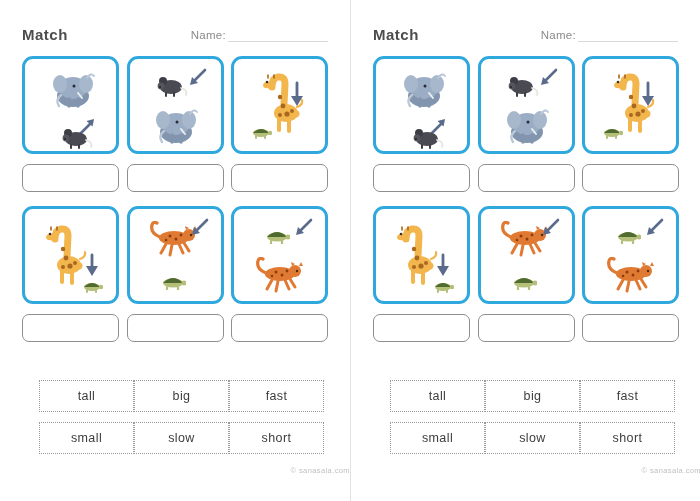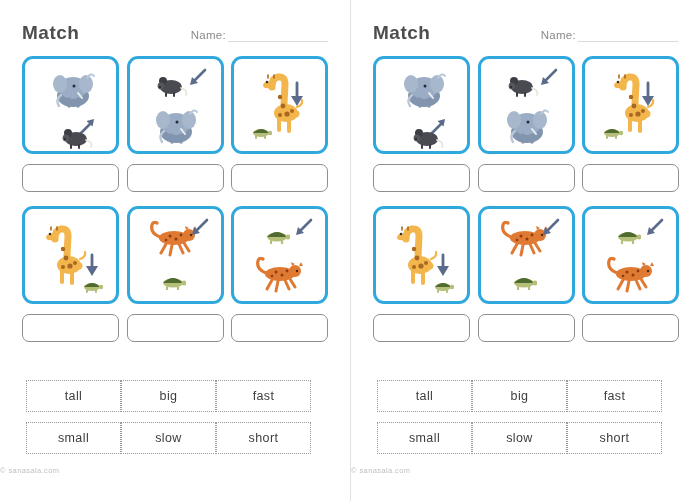--- a/index.html
+++ b/index.html
@@ -25,21 +25,21 @@
   
   .header {
     position: absolute;
     top: 16px; left: 22px; right: 22px;
     height: 26px;
     display: flex;
     align-items: flex-end;
     justify-content: space-between;
   }
   .title {
-    font-size: 19px;
+    font-size: 15px;
     font-weight: 600;
     letter-spacing: 0.5px;
     color: #4d4d4d;
     line-height: 1;
   }
   .name-wrap {
     display: flex;
     align-items: flex-end;
     gap: 2px;
     flex: 0 0 auto;
@@ -96,42 +96,42 @@
     border-radius: 7px;
     background: #ffffff;
   }
 
   
   .word-row {
     position: absolute;
     left: 26px;
     width: 298px;
     display: flex;
-    justify-content: flex-start;
+    justify-content: flex-end;
   }
   .word1 { top: 380px; }
   .word2 { top: 422px; }
   .word-card {
     width: 95px;
     height: 32px;
     border: 1.4px dotted #9a9a9a;
     background: #ffffff;
     display: flex;
     align-items: center;
     justify-content: center;
     font-size: 12.5px;
     color: #3d3d3d;
     letter-spacing: 0.4px;
   }
 
   
   .footer {
     position: absolute;
     top: 466px; left: 0; width: 350px;
-    text-align: left;
+    text-align: right;
     font-size: 7.5px;
     color: #c0c0c0;
     letter-spacing: 0.4px;
   }
 </style>
 </head>
 <body>
 
 <div class="sheet">
 

